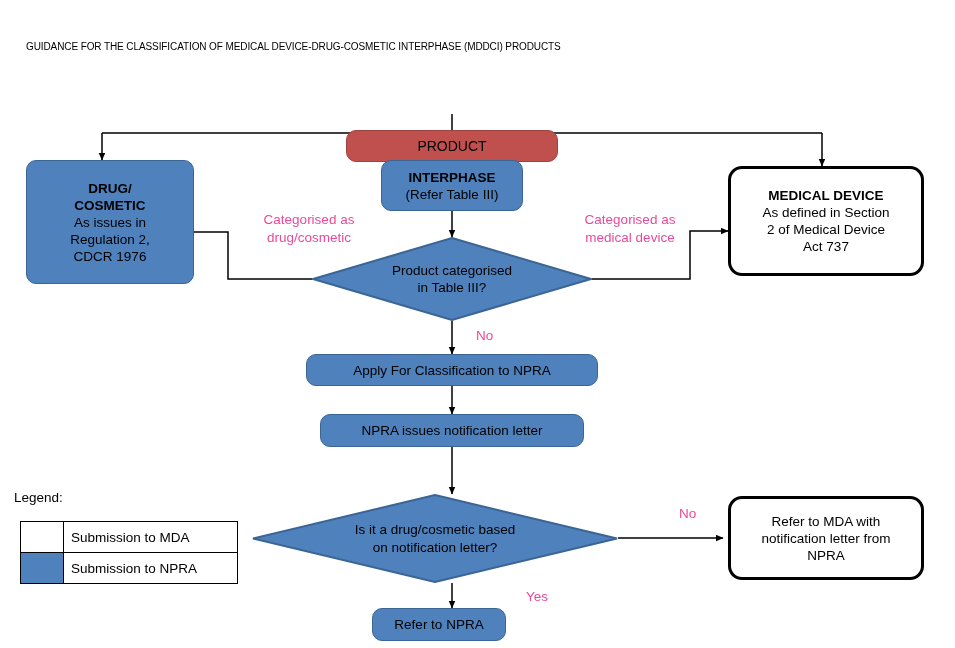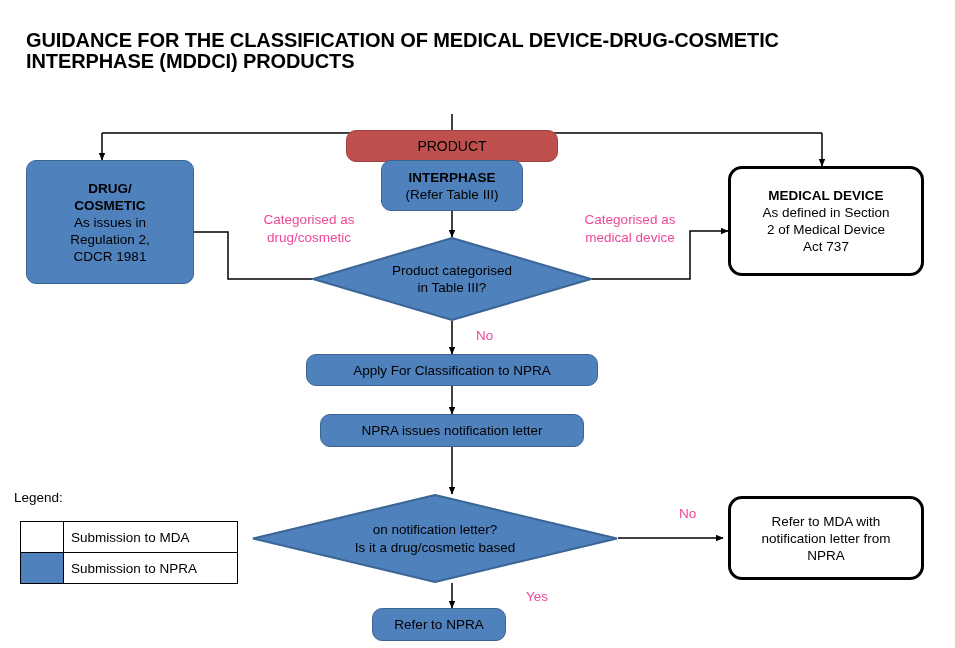--- a/index.html
+++ b/index.html
@@ -19,24 +19,24 @@
   #canvas {
     position: absolute;
     left: 0; top: 0;
     width: 955px;
     height: 648px;
   }
   
   #title {
     position: absolute;
     left: 26px;
-    top: 30px;
+    top: 36px;
     width: 880px;
-    font-size: 20px;
-    font-weight: bold;
+    font-size: 10px;
+    font-weight: normal;
     line-height: 21px;
     letter-spacing: -0.1px;
   }
   
   #wires {
     position: absolute;
     left: 0; top: 0;
     width: 955px; height: 648px;
     pointer-events: none;
   }
@@ -183,21 +183,21 @@
       <span class="line-reg">(Refer Table III)</span>
     </div>
   </div>
 
   <div class="node rounded fill-blue" style="left:26px; top:160px; width:168px; height:124px;">
     <div>
       <span class="line-bold">DRUG/</span>
       <span class="line-bold">COSMETIC</span>
       <span class="line-reg">As issues in</span>
       <span class="line-reg">Regulation 2,</span>
-      <span class="line-reg">CDCR 1981</span>
+      <span class="line-reg">CDCR 1976</span>
     </div>
   </div>
 
   <div class="node fill-white" style="left:728px; top:166px; width:196px; height:110px;">
     <div>
       <span class="line-bold">MEDICAL DEVICE</span>
       <span class="line-reg">As defined in Section</span>
       <span class="line-reg">2 of Medical Device</span>
       <span class="line-reg">Act 737</span>
     </div>
@@ -219,22 +219,22 @@
 
   <div class="node rounded fill-blue" style="left:320px; top:414px; width:264px; height:33px;">
     <span>NPRA issues notification letter</span>
   </div>
 
   <div class="diamond" style="left:252px; top:494px; width:366px; height:89px;">
     <svg viewBox="0 0 366 89" preserveAspectRatio="none">
       <polygon points="183,1 365,44.5 183,88 1,44.5" fill="#4f81bd" stroke="#3a6595" stroke-width="2"></polygon>
     </svg>
     <div class="dtext">
+      <span style="display:block">Is it a drug/cosmetic based</span>
       <span style="display:block">on notification letter?</span>
-      <span style="display:block">Is it a drug/cosmetic based</span>
     </div>
   </div>
 
   <div class="node rounded fill-blue" style="left:372px; top:608px; width:134px; height:33px;">
     <span>Refer to NPRA</span>
   </div>
 
   <div class="node fill-white" style="left:728px; top:496px; width:196px; height:84px;">
     <div>
       <span class="line-reg">Refer to MDA with</span>

